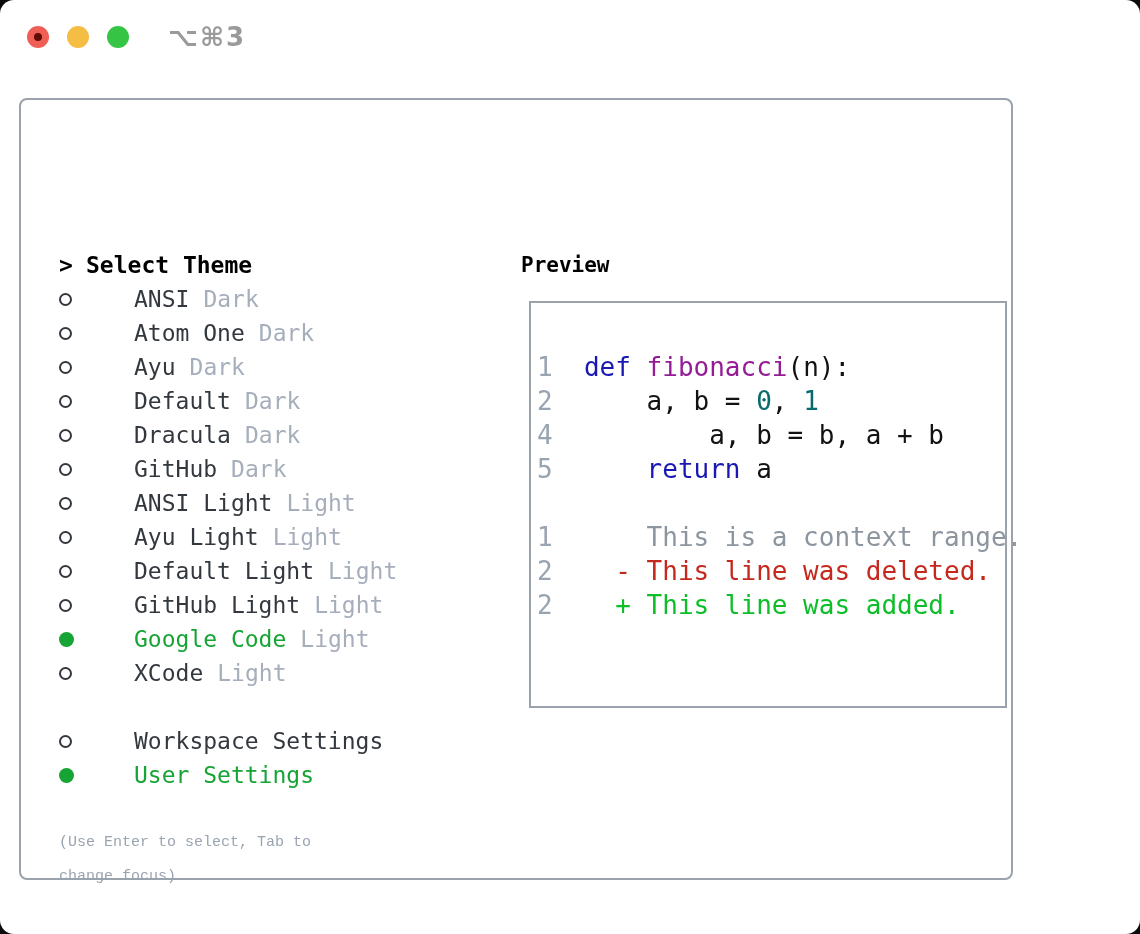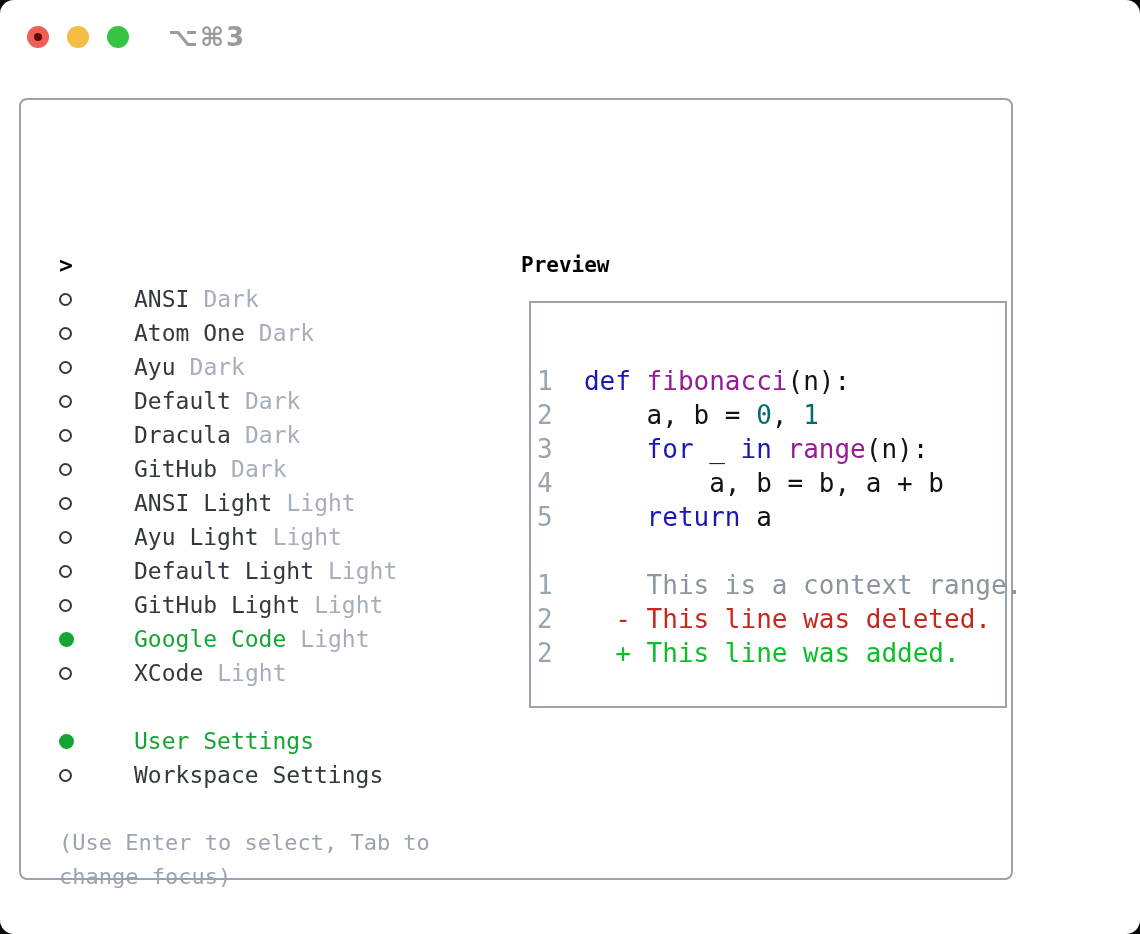--- a/index.html
+++ b/index.html
@@ -36,34 +36,34 @@
   .leftcol { position: absolute; left: 38px; top: 148px; width: 445px; }
   .row { display: flex; align-items: center; height: 34px; font-size: 23px; color: var(--label); }
   .marker { width: 27px; display: flex; align-items: center; flex: none; }
   .ring { width: 13px; height: 13px; border: 2px solid var(--label); border-radius: 50%; }
   .dot  { width: 15px; height: 15px; background: var(--accentGreen); border-radius: 50%; }
   .hdr  { font-weight: bold; color: var(--bold); }
   .lbl  { color: var(--label); white-space: pre; margin-left: 48px; }
   .lbl.sel { color: var(--accentGreen); text-align: center; }
   .tag  { color: var(--tag); margin-left: 14px; white-space: pre; }
   .spacer { height: 34px; }
-  .hintline { font-size: 22px; line-height: 34px; color: var(--hint); white-space: pre; }
+  .hintline { font-size: 15px; line-height: 34px; color: var(--hint); white-space: pre; font-family: Liberation Mono, monospace; }
   
   .ptitle {
     position: absolute; left: 500px; top: 148px;
     height: 34px; line-height: 34px;
     font-size: 21px; font-weight: bold; color: var(--bold);
   }
   .pbox {
     position: absolute; left: 508px; top: 201px;
     width: 478px; height: 407px;
     border: 2px solid var(--border);
     background: #fff;
   }
-  .pcode { padding: 61px 0 0 6px; }
+  .pcode { padding: 47px 0 0 6px; }
   .cl { white-space: pre; font-size: 26px; line-height: 34px; color: var(--pl); }
   .ln  { color: var(--ln); }
   .kw  { color: var(--kw); }
   .fn  { color: var(--fn); }
   .nm  { color: var(--nm); }
   .pl  { color: var(--pl); }
   .ctx { color: var(--ctx); }
   .del { color: var(--del); margin-top: 28px; }
   .add { color: var(--add); }
 </style>
@@ -83,20 +83,21 @@
   <div class="wtitle">⌥⌘3</div>
 
   <div class="panel">
 
     <div class="leftcol">
 
       <div class="row">
         <span class="marker">
           <span class="hdr">&gt;</span>
         </span>
+        <span class="hdr">Select Theme</span>
       </div>
 
       <div>
           <div class="row">
             <span class="marker">
               <span class="ring"></span>
             </span>
             <span class="lbl">ANSI</span>
             <span class="tag">Dark</span>
           </div>
@@ -178,48 +179,47 @@
             <span class="tag">Light</span>
           </div>
         </div>
 
       <div class="spacer"></div>
 
 
       <div>
           <div class="row">
             <span class="marker">
+              <span class="ring"></span>
+            </span>
+            <span class="lbl">Workspace Settings</span>
+          </div>
+          <div class="row">
+            <span class="marker">
               <span class="dot"></span>
             </span>
             <span class="lbl sel">User Settings</span>
-          </div>
-          <div class="row">
-            <span class="marker">
-              <span class="ring"></span>
-            </span>
-            <span class="lbl">Workspace Settings</span>
           </div>
         </div>
 
       <div class="spacer"></div>
 
       <div>
         <div class="hintline">(Use Enter to select, Tab to</div>
         <div class="hintline">change focus)</div>
       </div>
 
     </div>
 
     <div class="ptitle">Preview</div>
 
     <div class="pbox">
       <div class="pcode">
           <div class="cl"><span class="ln">1  </span><span class="kw">def</span><span class="pl"> </span><span class="fn">fibonacci</span><span class="pl">(n):</span></div>
           <div class="cl"><span class="ln">2  </span><span class="pl">    a, b = </span><span class="nm">0</span><span class="pl">, </span><span class="nm">1</span></div>
-          <div class="cl"><span class="ln">3  </span><span class="pl">    </span><span class="kw">for</span><span class="pl"> _ </span><span class="kw">in</span><span class="pl"> </span><span class="fn">range</span><span class="pl">(n):</span></div>
           <div class="cl"><span class="ln">4  </span><span class="pl">        a, b = b, a + b</span></div>
           <div class="cl"><span class="ln">5  </span><span class="pl">    </span><span class="kw">return</span><span class="pl"> a</span></div>
           <div class="cl"><span class="ln">   </span></div>
           <div class="cl"><span class="ln">1  </span><span class="ctx">    This is a context range.</span></div>
           <div class="cl"><span class="ln">2  </span><span class="del">  - This line was deleted.</span></div>
           <div class="cl"><span class="ln">2  </span><span class="add">  + This line was added.</span></div>
         </div>
     </div>
 
   </div>

